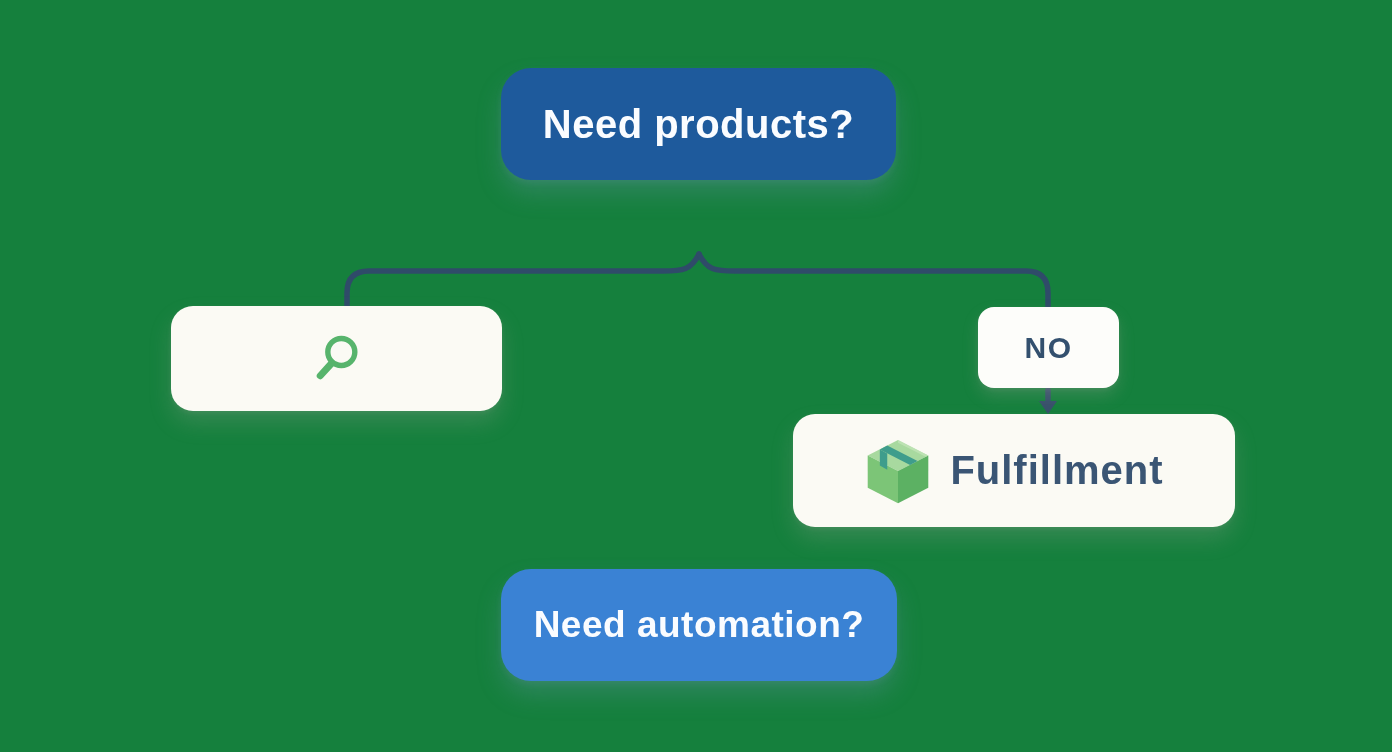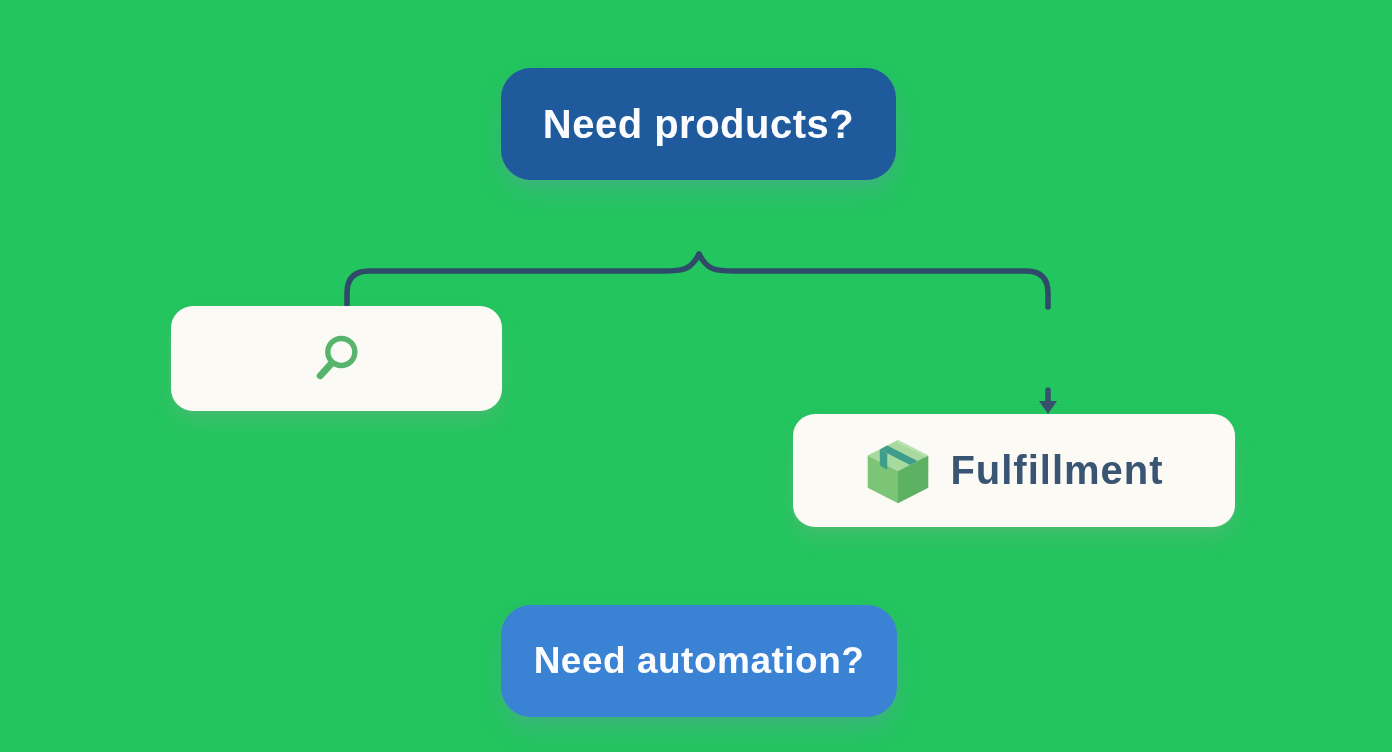--- a/index.html
+++ b/index.html
@@ -5,21 +5,21 @@
   html, body {
     margin: 0;
     padding: 0;
     background: #ffffff;
     font-family: "Liberation Sans", sans-serif;
   }
   .canvas {
     position: relative;
     width: 1392px;
     height: 752px;
-    background: #22c55e;
+    background: #15803d;
     overflow: hidden;
   }
   .connectors {
     position: absolute;
     left: 0; top: 0;
     width: 1392px;
     height: 752px;
     pointer-events: none;
   }
   .node {
@@ -35,21 +35,20 @@
     box-shadow: 0 14px 24px rgba(120,150,190,0.25), 0 3px 6px rgba(120,150,190,0.15);
   }
   .blue-box .label {
     color: #fafcff;
     font-weight: bold;
     font-size: 40px;
     letter-spacing: 0.5px;
   }
   .footer-box {
     background: #3a82d4;
-    margin-top: 36px;
   }
   .footer-box .label {
     font-size: 37px;
   }
   .card {
     background: #fbfaf4;
     border-radius: 22px;
     box-shadow: 0 12px 22px rgba(170,170,158,0.22), 0 2px 5px rgba(170,170,158,0.14);
   }
   .card .label {
@@ -107,20 +106,23 @@
 
   <div class="node card sourcing-node">
     <span class="icon">
       <svg width="54" height="54" viewBox="0 0 100 100" xmlns="http://www.w3.org/2000/svg">
         <circle cx="58" cy="37" r="25" fill="none" stroke="#57b46c" stroke-width="10"></circle>
         <line x1="39" y1="59" x2="19" y2="81" stroke="#57b46c" stroke-width="13" stroke-linecap="round"></line>
       </svg>
     </span>
   </div>
 
+  <div class="node badge no-badge">
+    <span class="label">NO</span>
+  </div>
 
   <div class="node card fulfillment-node">
     <span class="icon">
       <svg width="68" height="70" viewBox="0 0 100 104" xmlns="http://www.w3.org/2000/svg">
 
         <polygon points="50,6 95,29 50,52 5,29" fill="#a8d99f"></polygon>
 
         <polygon points="5,29 50,52 50,100 5,77" fill="#7cc577"></polygon>
 
         <polygon points="95,29 50,52 50,100 95,77" fill="#5cb163"></polygon>

